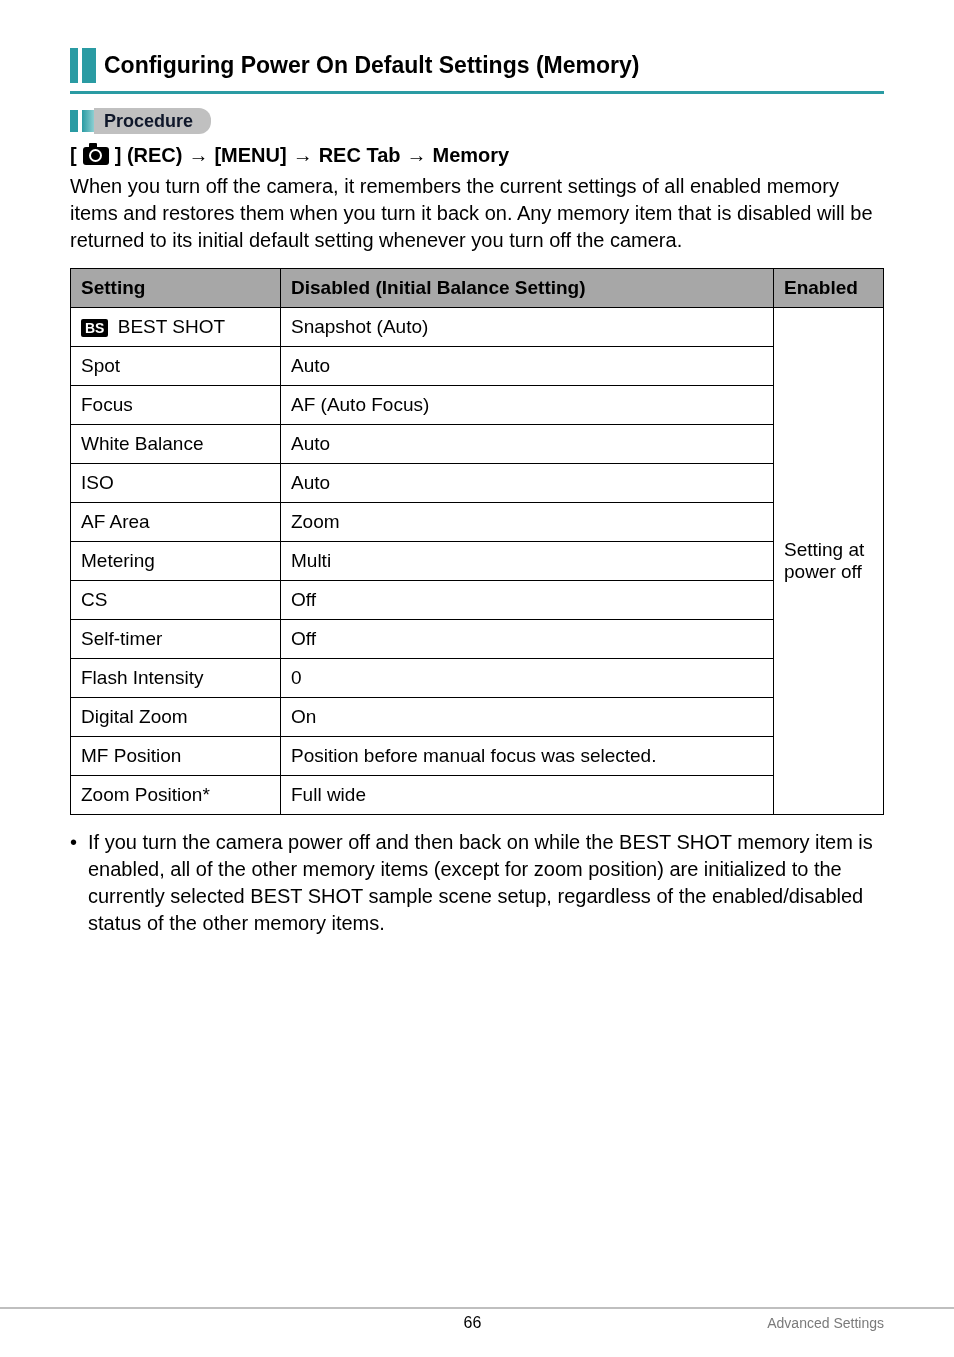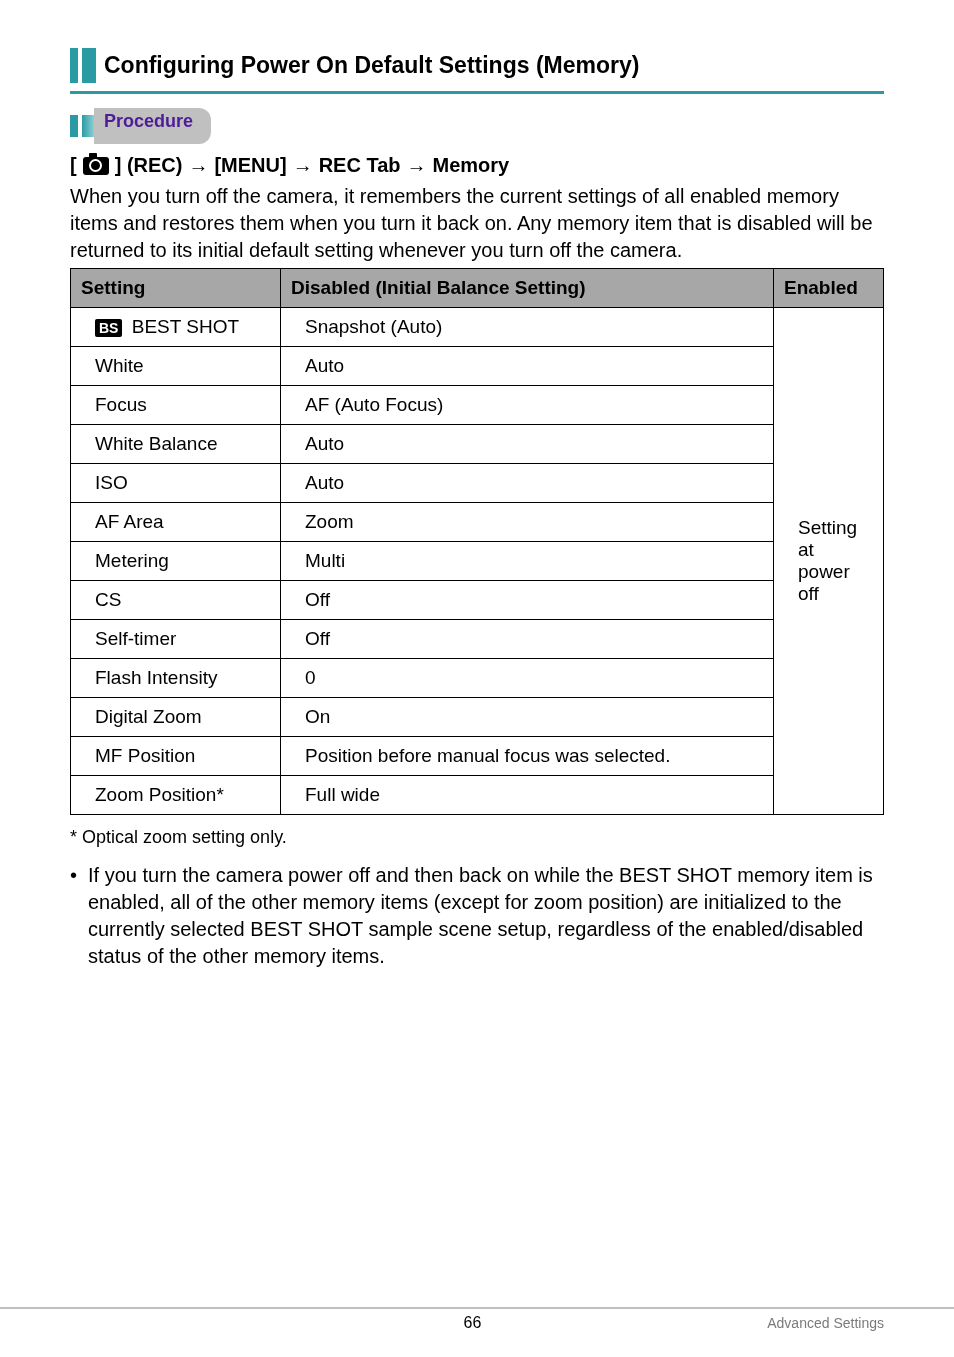--- a/index.html
+++ b/index.html
@@ -52,24 +52,24 @@
     margin-right: 4px;
   }
   .proc-bar2 {
     width: 12px;
     height: 22px;
     background: linear-gradient(90deg, #2a9ba3 0%, #8dcfd2 100%);
     margin-right: 0;
   }
   .proc-label {
     background: #c0c0c0;
-    color: #4c1d95;
+    color: #0f172a;
     font-weight: bold;
     font-size: 18px;
-    padding: 2px 18px 12px 10px;
+    padding: 2px 18px 2px 10px;
     border-radius: 0 12px 12px 0;
     line-height: 22px;
   }
   .path-line {
     font-size: 20px;
     font-weight: bold;
     margin-bottom: 6px;
     display: flex;
     align-items: center;
     flex-wrap: wrap;
@@ -102,37 +102,37 @@
     display: block;
   }
   .arrow {
     display:inline-block;
     font-size: 20px;
     font-weight: bold;
   }
   .body-text {
     font-size: 20px;
     line-height: 1.35;
-    margin-bottom: 4px;
+    margin-bottom: 14px;
   }
   table.settings {
     width: 100%;
     border-collapse: collapse;
     font-size: 19px;
   }
   table.settings th {
     background: #a7a7a7;
     color: #000;
     text-align: left;
     font-weight: bold;
     padding: 8px 10px;
     border: 1.5px solid #000;
   }
   table.settings td {
-    padding: 8px 24px;
+    padding: 8px 10px;
     border: 1.5px solid #000;
     vertical-align: middle;
   }
   .col-setting { width: 210px; }
   .col-enabled { width: 110px; }
   .bs-icon {
     display: inline-block;
     background: #000;
     color: #fff;
     font-weight: bold;
@@ -218,21 +218,21 @@
         <th class="col-enabled">Enabled</th>
       </tr>
     </thead>
     <tbody id="tbody">
     <tr>
           <td><span class="bs-icon">BS</span><span> BEST SHOT</span></td>
           <td>Snapshot (Auto)</td>
           <td rowspan="13">Setting at power off</td>
         </tr>
         <tr>
-          <td>White</td>
+          <td>Spot</td>
           <td>Auto</td>
         </tr>
         <tr>
           <td>Focus</td>
           <td>AF (Auto Focus)</td>
         </tr>
         <tr>
           <td>White Balance</td>
           <td>Auto</td>
         </tr>
@@ -268,24 +268,20 @@
           <td>MF Position</td>
           <td>Position before manual focus was selected.</td>
         </tr>
         <tr>
           <td>Zoom Position*</td>
           <td>Full wide</td>
         </tr>
       </tbody>
   </table>
 
-  <div class="footnote">
-    <span>*</span>
-    <span>Optical zoom setting only.</span>
-  </div>
 
   <div class="bullet-block">
     <div class="bullet-dot">•</div>
     <div>If you turn the camera power off and then back on while the BEST SHOT memory item is enabled, all of the other memory items (except for zoom position) are initialized to the currently selected BEST SHOT sample scene setup, regardless of the enabled/disabled status of the other memory items.</div>
   </div>
 
 </div>
 
 <div class="footer">
   <span></span>

